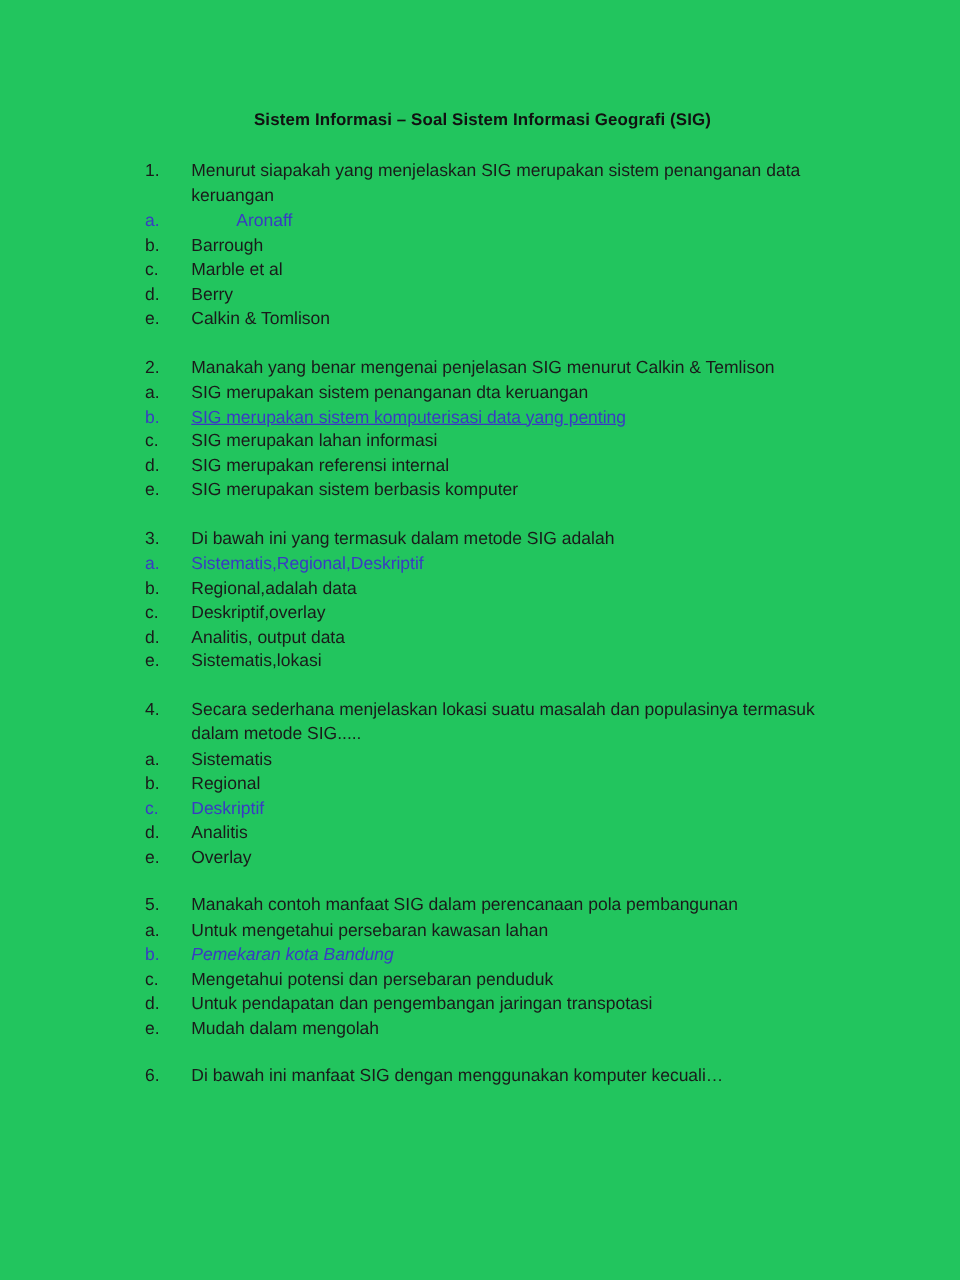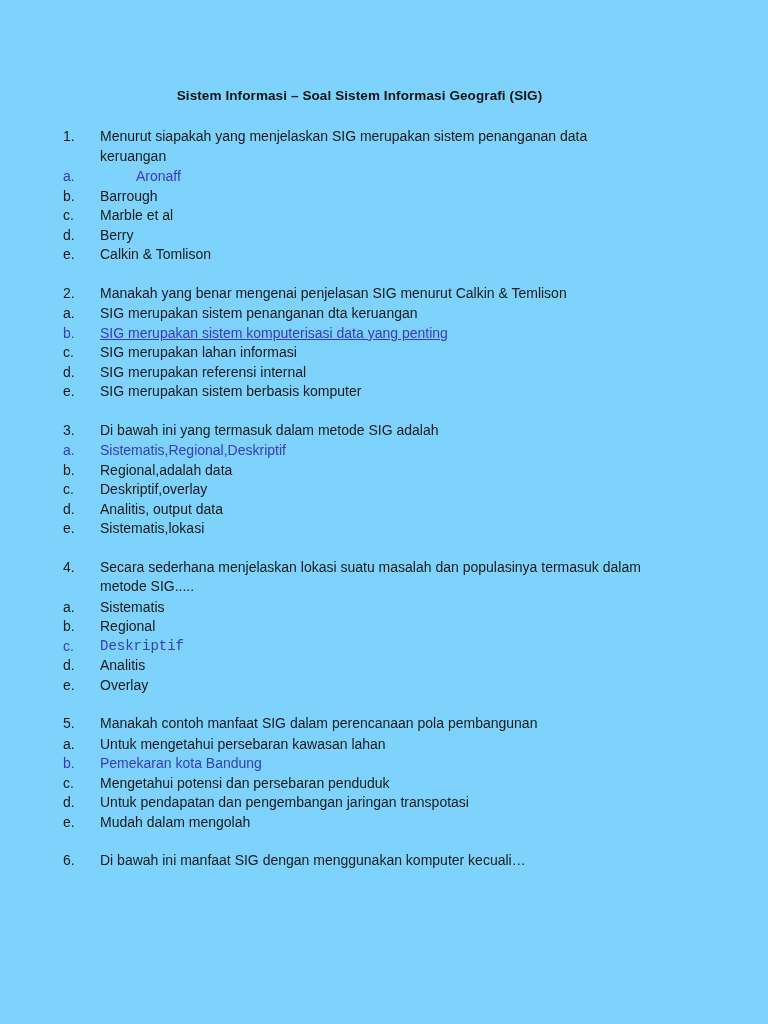--- a/index.html
+++ b/index.html
@@ -11,22 +11,22 @@
     width: 768px;
     height: 1024px;
     font-family: "Liberation Sans", sans-serif;
     color: #1a1a1a;
     overflow: hidden;
   }
   .page {
     width: 768px;
     height: 1024px;
     box-sizing: border-box;
-    padding: 88px 100px 0 63px;
-    background: #7dd3fc;
+    padding: 88px 100px 0 116px;
+    background: #22c55e;
     position: relative;
   }
   .doc-title {
     font-size: 13.5px;
     font-weight: bold;
     text-align: center;
     letter-spacing: 0.1px;
     margin: 0 0 24px 0;
     color: #111111;
     padding-right: 12px;
@@ -172,21 +172,21 @@
         <div class="opt">
           <span class="opt-letter">a.</span>
           <span class="opt-text">Sistematis</span>
         </div>
         <div class="opt">
           <span class="opt-letter">b.</span>
           <span class="opt-text">Regional</span>
         </div>
         <div class="opt answer">
           <span class="opt-letter" style="color: rgb(58, 58, 196);">c.</span>
-          <span class="opt-text" style="color: rgb(58, 58, 196); font-family: Liberation Mono, monospace;">Deskriptif</span>
+          <span class="opt-text" style="color: rgb(58, 58, 196);">Deskriptif</span>
         </div>
         <div class="opt">
           <span class="opt-letter">d.</span>
           <span class="opt-text">Analitis</span>
         </div>
         <div class="opt">
           <span class="opt-letter">e.</span>
           <span class="opt-text">Overlay</span>
         </div>
       </div>
@@ -194,21 +194,21 @@
         <div class="qline">
           <span class="qnum">5.</span>
           <span class="qtext">Manakah contoh manfaat SIG dalam perencanaan pola pembangunan</span>
         </div>
         <div class="opt">
           <span class="opt-letter">a.</span>
           <span class="opt-text">Untuk mengetahui persebaran kawasan lahan</span>
         </div>
         <div class="opt answer">
           <span class="opt-letter" style="color: rgb(58, 58, 196);">b.</span>
-          <span class="opt-text" style="color: rgb(58, 58, 196);">Pemekaran kota Bandung</span>
+          <span class="opt-text" style="color: rgb(58, 58, 196); font-style: italic;">Pemekaran kota Bandung</span>
         </div>
         <div class="opt">
           <span class="opt-letter">c.</span>
           <span class="opt-text">Mengetahui potensi dan persebaran penduduk</span>
         </div>
         <div class="opt">
           <span class="opt-letter">d.</span>
           <span class="opt-text">Untuk pendapatan dan pengembangan jaringan transpotasi</span>
         </div>
         <div class="opt">

